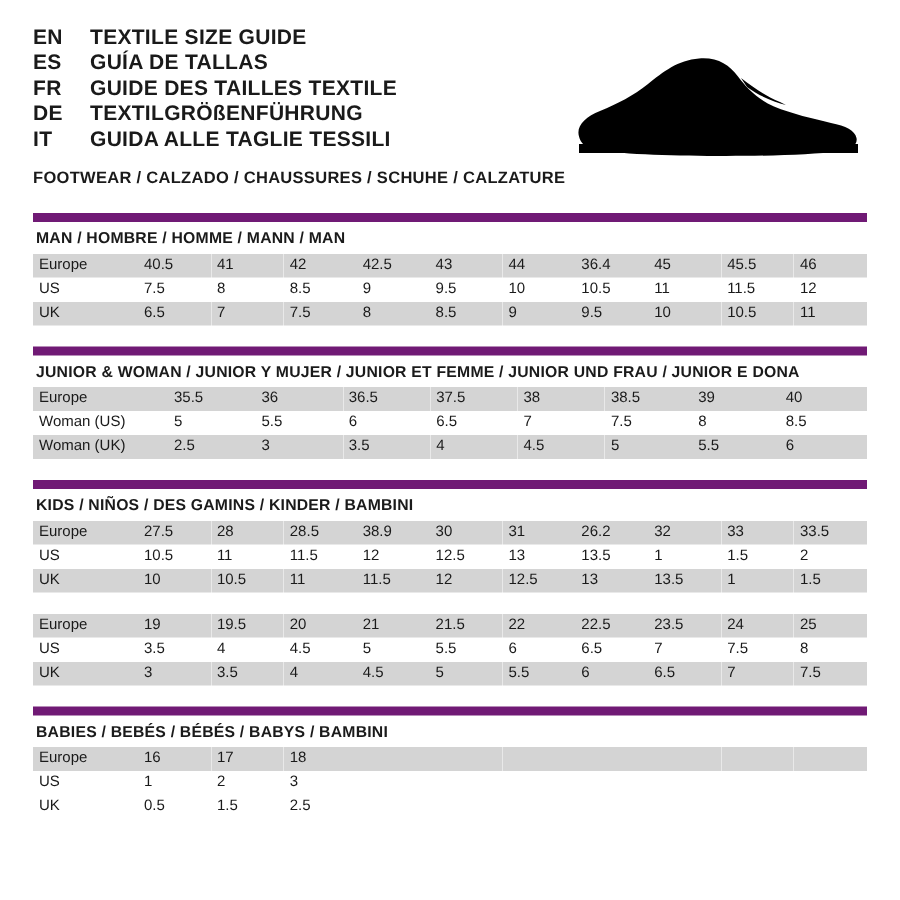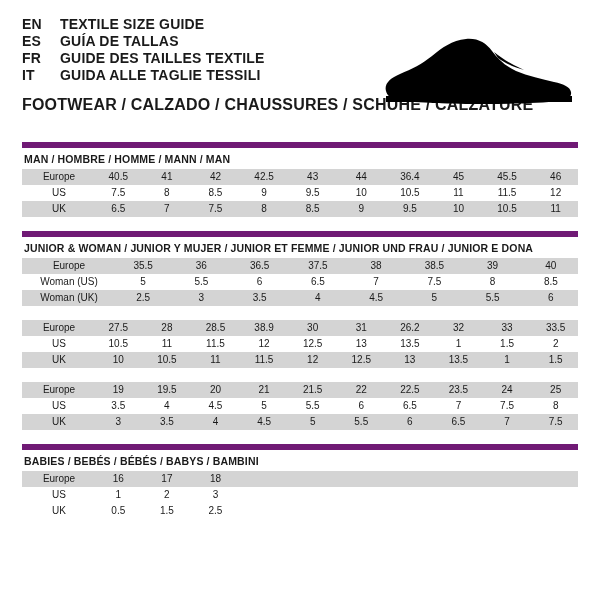--- a/index.html
+++ b/index.html
@@ -41,21 +41,21 @@
   }
   .lang-code {
     width: 38px;
     flex: 0 0 38px;
   }
   .lang-title {
     flex: 1 1 auto;
   }
   .subtitle {
     margin-top: 12px;
-    font-size: 16px;
+    font-size: 11px;
     font-weight: bold;
     letter-spacing: 0.2px;
   }
 
   
   .shoe {
     position: absolute;
     right: 4px;
     top: 18px;
     width: 200px;
@@ -72,21 +72,20 @@
     letter-spacing: 0.15px;
     padding: 0 0 4px 2px;
     border-top: 6px solid #701a75;
     padding-top: 5px;
   }
   table.size {
     width: 100%;
     border-collapse: collapse;
     table-layout: fixed;
     font-size: 10px;
-    text-align: center;
   }
   table.size td {
     height: 16px;
     line-height: 16px;
     padding: 0 0 0 4px;
     vertical-align: middle;
     white-space: nowrap;
     overflow: hidden;
   }
   table.size tr.shaded td {
@@ -114,20 +113,24 @@
         <span class="lang-code">EN</span>
         <span class="lang-title">TEXTILE SIZE GUIDE</span>
       </div>
       <div class="lang-row">
         <span class="lang-code">ES</span>
         <span class="lang-title">GUÍA DE TALLAS</span>
       </div>
       <div class="lang-row">
         <span class="lang-code">FR</span>
         <span class="lang-title">GUIDE DES TAILLES TEXTILE</span>
+      </div>
+      <div class="lang-row">
+        <span class="lang-code">DE</span>
+        <span class="lang-title">TEXTILGRÖßENFÜHRUNG</span>
       </div>
       <div class="lang-row">
         <span class="lang-code">IT</span>
         <span class="lang-title">GUIDA ALLE TAGLIE TESSILI</span>
       </div>
 
     </div>
 
     <div class="subtitle">FOOTWEAR / CALZADO / CHAUSSURES / SCHUHE / CALZATURE</div>
 
@@ -223,20 +226,21 @@
         <td>4.5</td>
         <td>5</td>
         <td>5.5</td>
         <td>6</td>
       </tr>
     </tbody>
       </table>
   </div>
 
   <div class="section">
+    <div class="section-title">KIDS / NIÑOS / DES GAMINS / KINDER / BAMBINI</div>
     <table class="size">
       <tbody>
           <tr class="shaded">
         <td class="label">Europe</td>
         <td>27.5</td>
         <td>28</td>
         <td>28.5</td>
         <td>38.9</td>
         <td>30</td>
         <td>31</td>

